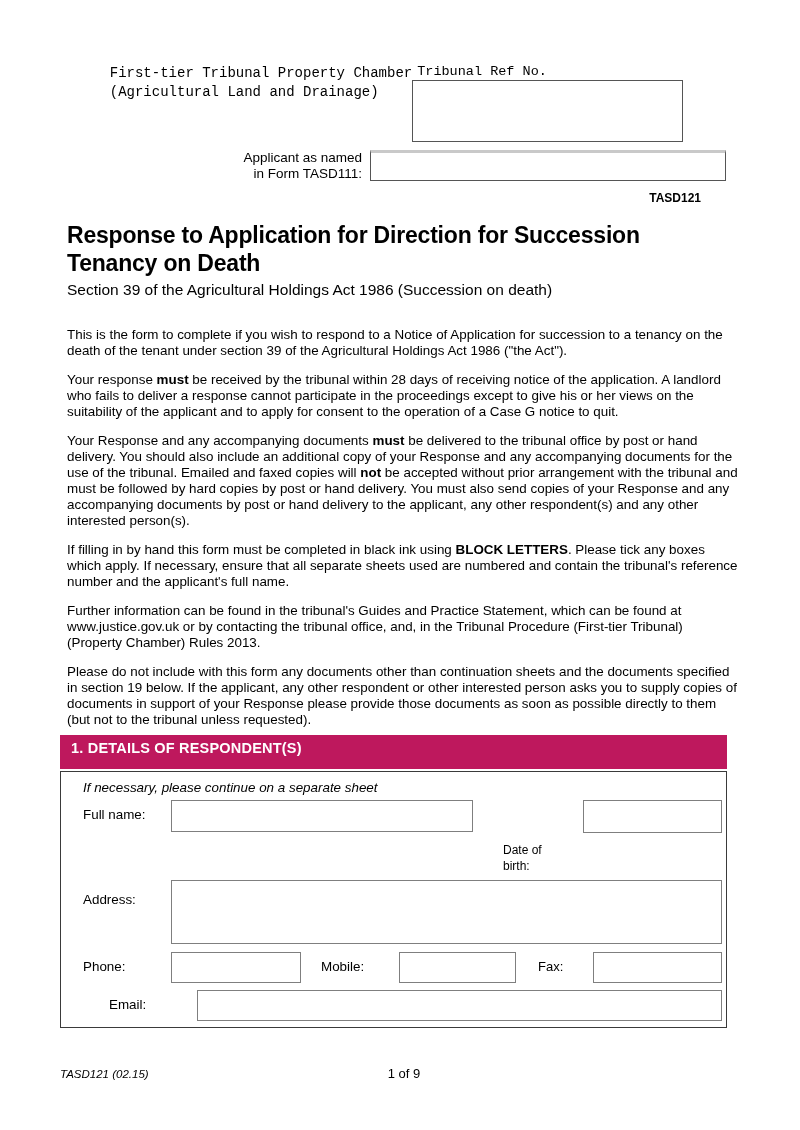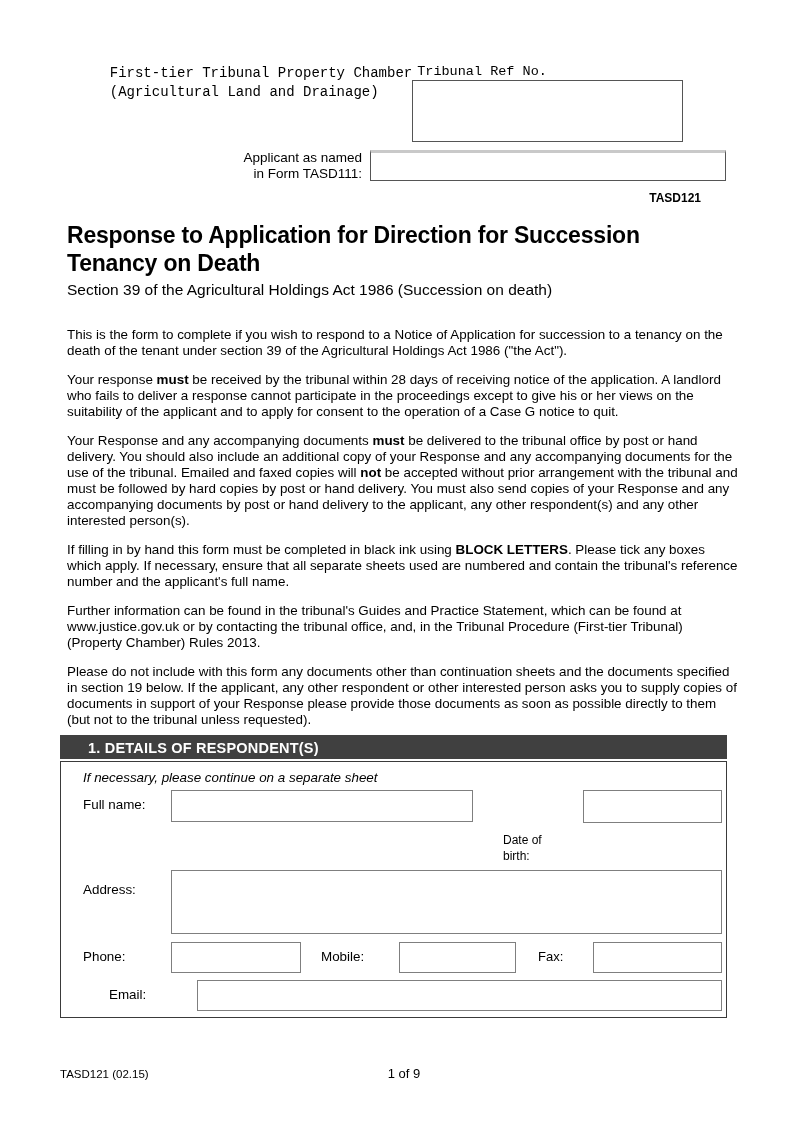--- a/index.html
+++ b/index.html
@@ -31,22 +31,22 @@
 
   
   .body-copy { margin: 28px 0 0 7px; width: 671px; }
   .body-copy p { font-size: 13.4px; line-height: 16px; margin-top: 13px; }
   .body-copy p:first-child { margin-top: 0; }
   .body-copy p b { font-weight: bold; }
 
   
   .section { width: 667px; margin-top: 7px; }
   .section-bar {
-    background: #404040; color: #fff; height: 24px; line-height: 26px;
-    font-weight: bold; font-size: 14.5px; padding-left: 28px; letter-spacing: 0.2px;
+    background: #be185d; color: #fff; height: 34px; line-height: 26px;
+    font-weight: bold; font-size: 14.5px; padding-left: 11px; letter-spacing: 0.2px;
   }
   .section-box {
     border: 1.5px solid #3a3a3a; margin-top: 2px;
     padding: 8px 4px 6px 22px; background: #fff;
   }
   .note { font-style: italic; font-size: 13.4px; line-height: 16px; }
   .frow { display: flex; align-items: flex-start; }
   .flabel { font-size: 13.4px; width: 88px; flex-shrink: 0; line-height: 16px; }
   .pt6 { padding-top: 7px; }
   .pt12 { padding-top: 12px; }
@@ -61,21 +61,21 @@
   .row-phone { margin-top: 8px; }
   .in-phone { width: 130px; height: 31px; }
   .mobile-label { margin-left: 20px; width: 50px; flex-shrink: 0; font-size: 13.4px; padding-top: 7px; }
   .in-mobile { margin-left: 28px; width: 117px; height: 31px; }
   .fax-label { margin-left: 22px; width: 30px; flex-shrink: 0; font-size: 13px; padding-top: 7px; }
   .in-fax { margin-left: 25px; flex: 1; height: 31px; }
   .row-email { margin-top: 7px; margin-left: 26px; }
   .in-email { flex: 1; height: 31px; }
 
   
-  .footer-version { position: absolute; left: 60px; top: 1068px; font-size: 11.5px; }
+  .footer-version { position: absolute; left: 60px; top: 1068px; font-size: 11.5px; font-style: italic; }
   .footer-page { position: absolute; left: 8px; right: 0; top: 1066px; text-align: center; font-size: 13px; }
 </style>
 </head>
 <body>
 
 <div class="page">
 
   <div class="header-row">
     <div class="org">
       <div>First-tier Tribunal Property Chamber</div>

